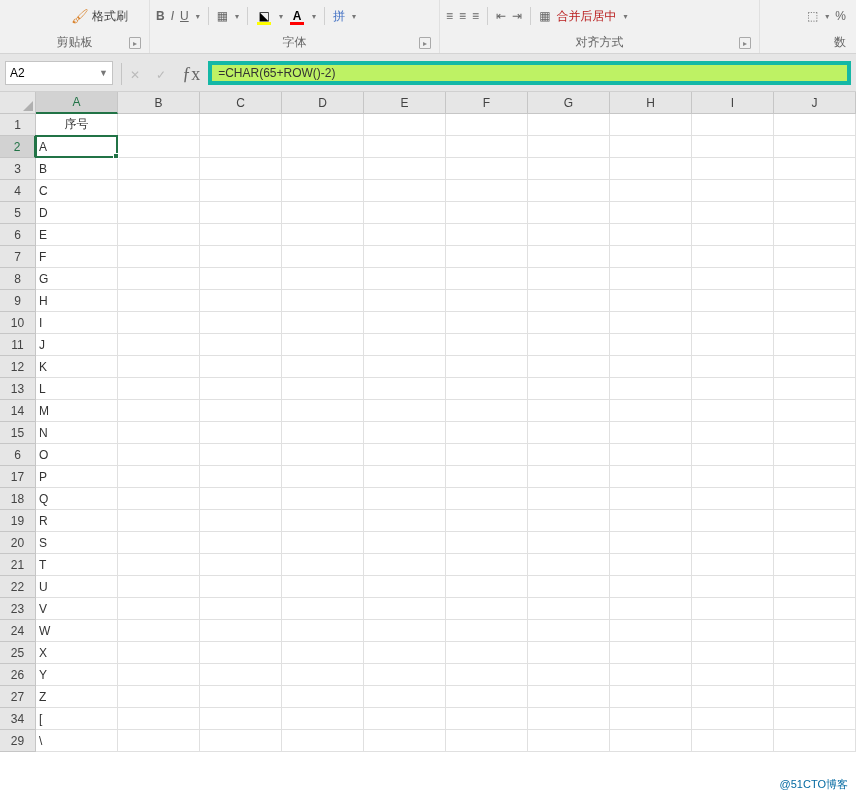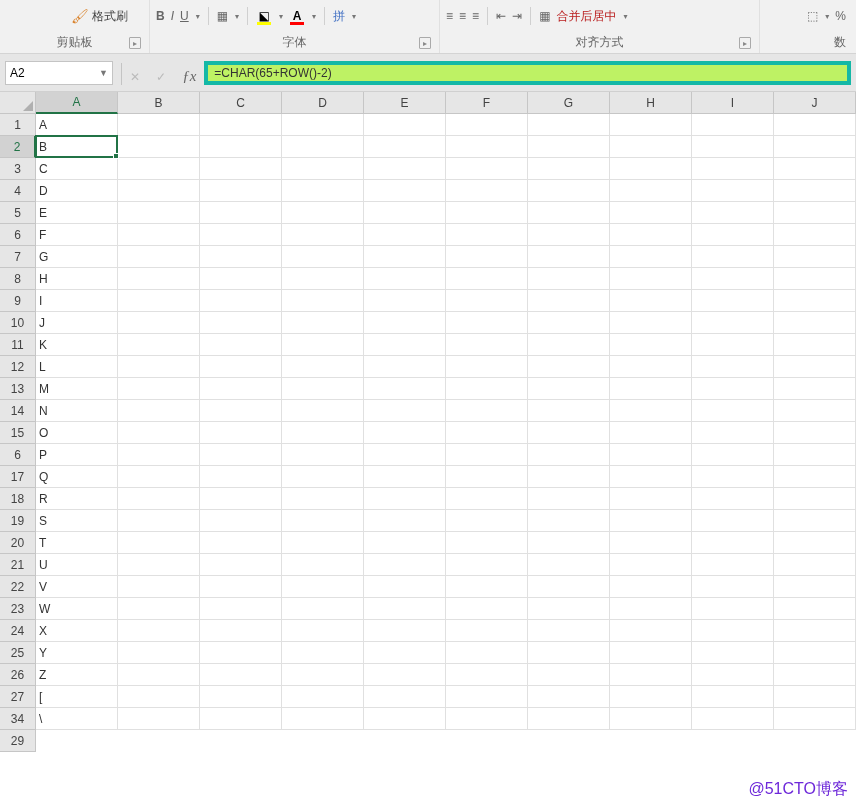--- a/index.html
+++ b/index.html
@@ -17,39 +17,39 @@
 .underl{text-decoration:underline}
 .font-color{position:relative;display:inline-block;width:16px;text-align:center}
 .fc-bar{position:absolute;bottom:-2px;left:1px;right:1px;height:3px}
 .dd{font-size:8px;color:#777;margin-left:1px}
 .sep{width:1px;height:18px;background:#d0d0d0;margin:0 2px}
 
 .namebar{background:#e6e6e6;height:38px;display:flex;align-items:flex-end;padding:6px 5px;gap:8px;border-bottom:1px solid #d0d0d0}
 .namebox{width:108px;height:24px;background:#fff;border:1px solid #c4c4c4;display:flex;align-items:center;padding:0 4px;justify-content:space-between}
 .namebox .arrow{color:#777;font-size:9px}
 .fx-group{display:flex;align-items:center;gap:16px;color:#999}
-.fx-sym{font-style:italic;font-family:"Times New Roman",serif;color:#666;font-size:15px}
+.fx-sym{font-family:"Times New Roman",serif;color:#666;font-size:18px}
 .formula-input{flex:1;height:24px;background:#bef264;border:4px solid #14b8a6;padding:0 6px;color:#333;display:flex;align-items:center}
 
 .sheet-wrap{position:absolute;top:92px;left:0;right:0;bottom:0;background:#fff;display:flex}
 .selectall{width:36px;height:22px;background:#e6e6e6;border-right:1px solid #c6c6c6;border-bottom:1px solid #c6c6c6;position:absolute;top:0;left:0;z-index:3}
 .selectall::after{content:"";position:absolute;right:2px;bottom:2px;border-style:solid;border-width:0 0 10px 10px;border-color:transparent transparent #b0b0b0 transparent}
 .colheads{position:absolute;top:0;left:36px;right:0;height:22px;display:flex;z-index:2}
 .ch{width:82px;height:22px;background:#e6e6e6;border-right:1px solid #c6c6c6;border-bottom:1px solid #c6c6c6;display:flex;align-items:center;justify-content:center;color:#444}
 .ch.active{background:#d2d2d2;border-bottom:2px solid #217346;color:#217346}
 .rowheads{position:absolute;top:22px;left:0;width:36px;bottom:0;z-index:2}
 .rh{height:22px;background:#e6e6e6;border-right:1px solid #c6c6c6;border-bottom:1px solid #c6c6c6;display:flex;align-items:center;justify-content:center;color:#444}
 .rh.active{background:#d2d2d2;border-right:2px solid #217346;color:#217346}
 .grid{position:absolute;top:22px;left:36px;right:0;bottom:0}
 .row{display:flex;height:22px}
 .cell{width:82px;height:22px;border-right:1px solid #e0e0e0;border-bottom:1px solid #e0e0e0;padding:0 3px;display:flex;align-items:center;color:#333;background:#fff}
 .cell.header-cell{justify-content:center}
 .selcell{position:absolute;border:2px solid #217346;pointer-events:none;z-index:5}
 .fillhandle{position:absolute;width:6px;height:6px;background:#217346;right:-3px;bottom:-3px;border:1px solid #fff}
-.watermark{position:absolute;right:8px;bottom:4px;color:#6d28d9;font-size:16px;z-index:10}
+.watermark{position:absolute;right:8px;bottom:12px;color:#0369a1;font-size:11px;z-index:10}
 </style>
 </head>
 <body>
 
 <div class="ribbon">
   <div class="ribbon-group" style="width:150px">
     <div class="ribbon-top" style="justify-content:center;padding-left:50px">
       <div class="ribbon-btn">
         <span class="brush-icon">🖌</span>
         <span>格式刷</span>
@@ -172,20 +172,32 @@
       <div class="rh">23</div>
       <div class="rh">24</div>
       <div class="rh">25</div>
       <div class="rh">26</div>
       <div class="rh">27</div>
       <div class="rh">34</div>
       <div class="rh">29</div>
     </div>
   <div class="grid" id="grid">
       <div class="row">
+        <div class="cell header-cell">序号</div>
+        <div class="cell"></div>
+        <div class="cell"></div>
+        <div class="cell"></div>
+        <div class="cell"></div>
+        <div class="cell"></div>
+        <div class="cell"></div>
+        <div class="cell"></div>
+        <div class="cell"></div>
+        <div class="cell"></div>
+      </div>
+      <div class="row">
         <div class="cell">A</div>
         <div class="cell"></div>
         <div class="cell"></div>
         <div class="cell"></div>
         <div class="cell"></div>
         <div class="cell"></div>
         <div class="cell"></div>
         <div class="cell"></div>
         <div class="cell"></div>
         <div class="cell"></div>

